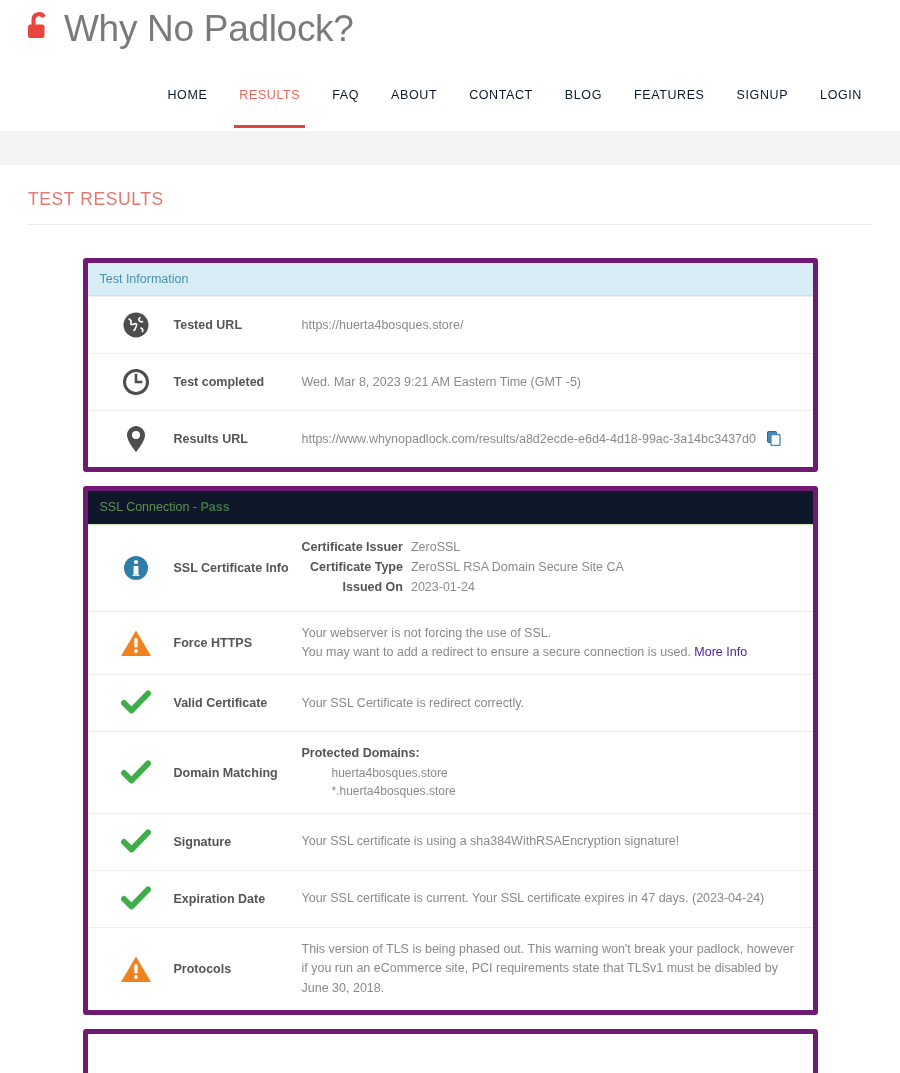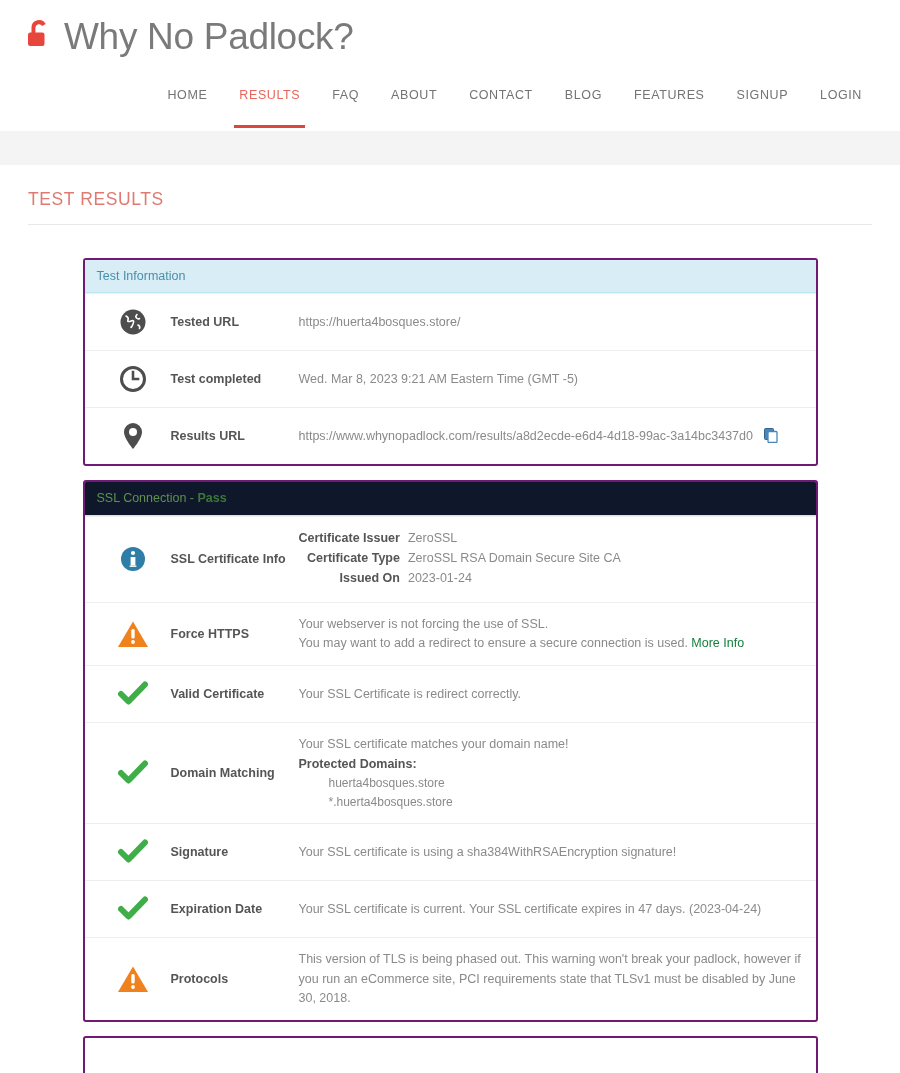--- a/index.html
+++ b/index.html
@@ -11,21 +11,21 @@
     height: 1073px;
     background: #ffffff;
     font-family: "Liberation Sans", sans-serif;
     color: #666666;
     overflow: hidden;
     position: relative;
   }
 
   
   .site-header {
-    padding: 16px 0 0 22px;
+    padding: 8px 0 0 22px;
     height: 62px;
     box-sizing: border-box;
   }
   .logo {
     display: flex;
     align-items: center;
     gap: 8px;
   }
   .logo-icon {
     width: 34px;
@@ -52,21 +52,21 @@
     box-sizing: border-box;
   }
   .nav-list {
     display: flex;
     gap: 0;
     align-items: flex-start;
   }
   .nav-item {
     font-size: 12.5px;
     letter-spacing: 0.6px;
-    color: #737373;
+    color: #0f172a;
     padding: 0 16px;
     text-decoration: none;
     position: relative;
     display: block;
     text-align: center;
     white-space: nowrap;
   }
   .nav-item.active {
     color: #e8655a;
   }
@@ -103,21 +103,21 @@
     background: #e8e8e8;
     width: 100%;
   }
 
   
   .panels {
     margin: 18px auto 0 auto;
     width: 735px;
   }
   .panel {
-    border: 2px solid #701a75;
+    border: 5px solid #701a75;
     border-radius: 3px;
     margin-bottom: 14px;
     background: #fff;
     overflow: hidden;
   }
   .panel-heading {
     padding: 8px 12px;
     font-size: 12.5px;
     line-height: 1.3;
   }
@@ -160,21 +160,21 @@
     font-weight: bold;
     color: #555555;
   }
   .cell-value {
     flex: 1;
     font-size: 12.5px;
     color: #8a8a8a;
     line-height: 1.55;
   }
   .cell-value a {
-    color: #15803d;
+    color: #4c1d95;
     text-decoration: none;
   }
 
   
   .kv-table {
     border-collapse: collapse;
   }
   .kv-table td {
     font-size: 12.5px;
     padding: 0 0 1px 0;
@@ -359,21 +359,20 @@
     </div>
 
     <div class="row">
       <div class="cell-icon">
         <svg class="icon" width="30" height="26" viewBox="0 0 30 26" xmlns="http://www.w3.org/2000/svg">
           <path d="M3 13 L10.5 20.5 L27 3.5" stroke="#3fae49" stroke-width="6" fill="none" stroke-linecap="round" stroke-linejoin="round"></path>
         </svg>
       </div>
       <div class="cell-label">Domain Matching</div>
       <div class="cell-value">
-        <div>Your SSL certificate matches your domain name!</div>
         <div class="strong-label">Protected Domains:</div>
         <ul class="domain-list">
           <li>huerta4bosques.store</li>
           <li>*.huerta4bosques.store</li>
         </ul>
       </div>
     </div>
 
     <div class="row">
       <div class="cell-icon">

